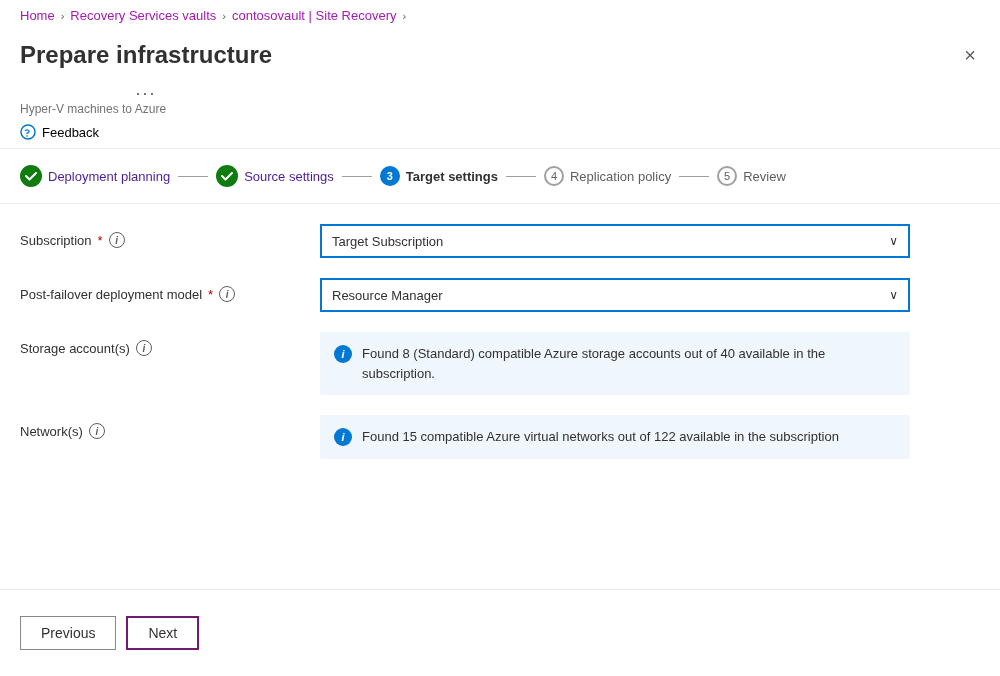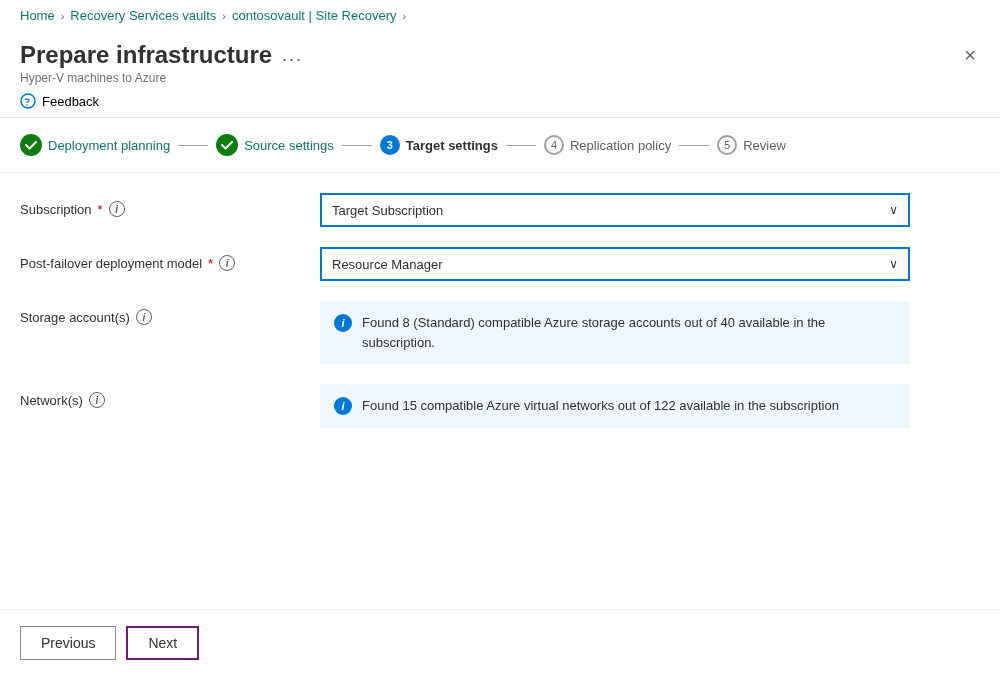--- a/index.html
+++ b/index.html
@@ -17,37 +17,38 @@
     .breadcrumb {
       display: flex;
       align-items: center;
       padding: 8px 20px;
       font-size: 13px;
       color: #0078d4;
       gap: 6px;
       border-bottom: none;
     }
     .breadcrumb span { color: #323130; }
-    .breadcrumb a { color: #0f766e; text-decoration: none; }
+    .breadcrumb a { color: #a21caf; text-decoration: none; }
     .breadcrumb .chevron { color: #605e5c; font-size: 11px; }
 
     
     .header {
       padding: 10px 20px 0 20px;
       display: flex;
       justify-content: space-between;
       align-items: flex-start;
     }
     .header-left h1 {
       font-size: 24px;
       font-weight: 600;
       color: #323130;
       display: flex;
       align-items: center;
       gap: 10px;
+      flex-direction: column;
     }
     .header-left h1 .ellipsis {
       font-size: 18px;
       color: #605e5c;
       font-weight: 400;
       letter-spacing: 2px;
     }
     .header-left .subtitle {
       font-size: 12px;
       color: #737373;
@@ -88,21 +89,21 @@
       align-items: center;
       gap: 6px;
       font-size: 13px;
       color: #605e5c;
       white-space: nowrap;
     }
     .step.active {
       color: #323130;
       font-weight: 600;
     }
-    .step.completed { color: #0f766e; text-align: center; }
+    .step.completed { color: #4c1d95; text-align: center; }
     .step-circle {
       width: 20px;
       height: 20px;
       border-radius: 50%;
       border: 2px solid #a19f9d;
       display: flex;
       align-items: center;
       justify-content: center;
       font-size: 11px;
       color: #605e5c;
@@ -211,21 +212,21 @@
       margin-top: 1px;
     }
 
     
     .footer {
       position: absolute;
       bottom: 0;
       left: 0;
       right: 0;
       border-top: 1px solid #edebe9;
-      padding: 16px 20px;
+      padding: 26px 20px;
       display: flex;
       align-items: flex-end;
       gap: 10px;
       background: #fff;
     }
     .btn {
       height: 34px;
       padding: 0 20px;
       font-size: 14px;
       border: 1px solid #8a8886;

